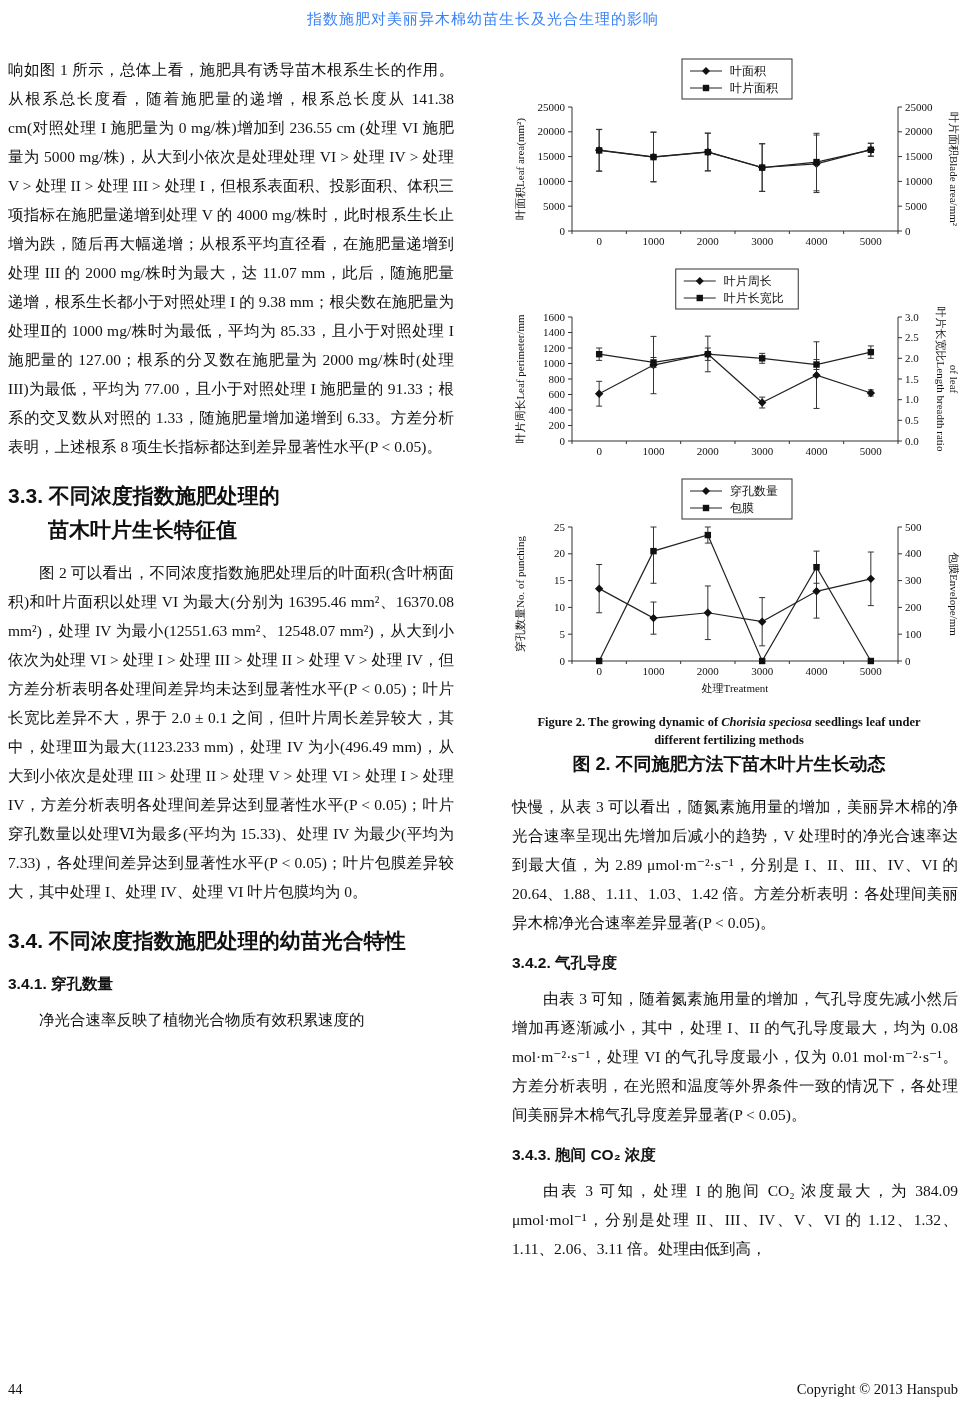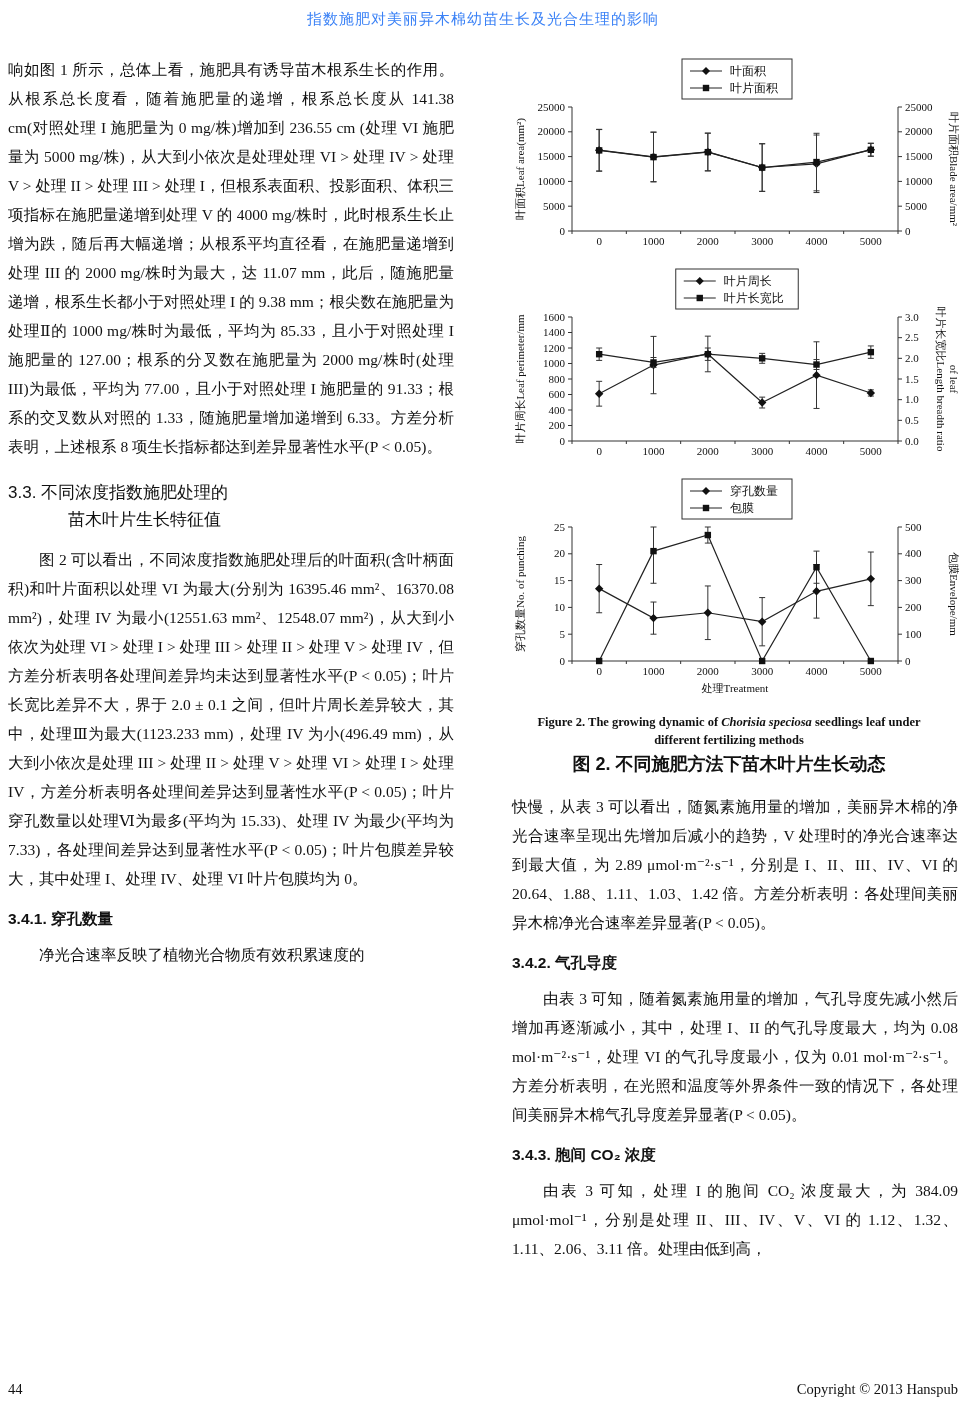--- a/index.html
+++ b/index.html
@@ -2,22 +2,22 @@
 <html><head>
 <meta charset="utf-8">
 <style>
   html,body{margin:0;padding:0;background:#e8e8e8;}
   .page{position:relative;width:966px;height:1414px;background:#ffffff;margin:0 auto;overflow:hidden;color:#111;}
   .page-header{text-align:center;padding-top:10px;font-family:"Liberation Serif","DejaVu Serif",serif;font-size:15px;letter-spacing:1px;color:#3b82f6;}
   .columns{display:flex;gap:58px;padding:0 8px;margin-top:26px;align-items:flex-start;}
   .col{flex:1;min-width:0;}
   p.body{font-family:"Liberation Serif","DejaVu Serif",serif;font-size:15.5px;line-height:29px;text-align:justify;margin:0 0 4px 0;}
   p.indent{text-indent:2em;}
-  .h2{font-family:"Liberation Sans","DejaVu Sans",sans-serif;font-weight:normal;font-size:17px;margin:18px 0 12px 0;line-height:1.6;}
-  .h2 .h2-indent{margin-left:60px;}
+  .h2{font-family:"Liberation Sans","DejaVu Sans",sans-serif;font-weight:bold;font-size:21px;margin:18px 0 12px 0;line-height:1.6;}
+  .h2 .h2-indent{margin-left:40px;}
   .h3{font-family:"Liberation Sans","DejaVu Sans",sans-serif;font-weight:bold;font-size:15.5px;margin:16px 0 10px 0;}
   .chart{width:450px;margin:0 auto 6px auto;}
   .chart text{font-family:"Liberation Serif","DejaVu Serif",serif;font-size:11px;fill:#111;}
   .chart text.leg{font-size:12px;}
   .fig-caption{margin:10px 18px 16px 6px;}
   .cap-en{font-family:"Liberation Serif","DejaVu Serif",serif;font-weight:bold;font-size:12.5px;text-align:center;line-height:1.45;}
   .cap-zh{font-family:"Liberation Sans","DejaVu Sans",sans-serif;font-weight:bold;font-size:18px;text-align:center;margin-top:3px;}
   .page-footer{position:absolute;left:8px;right:8px;bottom:16px;display:flex;justify-content:space-between;font-family:"Liberation Serif","DejaVu Serif",serif;font-size:14.5px;align-items:center;}
 </style>
 </head>
@@ -29,20 +29,21 @@
 
   <div class="columns">
 
     <div class="col">
       <p class="body">响如图 1 所示，总体上看，施肥具有诱导苗木根系生长的作用。从根系总长度看，随着施肥量的递增，根系总长度从 141.38 cm(对照处理 I 施肥量为 0 mg/株)增加到 236.55 cm (处理 VI 施肥量为 5000 mg/株)，从大到小依次是处理处理 VI &gt; 处理 IV &gt; 处理 V &gt; 处理 II &gt; 处理 III &gt; 处理 I，但根系表面积、投影面积、体积三项指标在施肥量递增到处理 V 的 4000 mg/株时，此时根系生长止增为跌，随后再大幅递增；从根系平均直径看，在施肥量递增到处理 III 的 2000 mg/株时为最大，达 11.07 mm，此后，随施肥量递增，根系生长都小于对照处理 I 的 9.38 mm；根尖数在施肥量为处理Ⅱ的 1000 mg/株时为最低，平均为 85.33，且小于对照处理 I 施肥量的 127.00；根系的分叉数在施肥量为 2000 mg/株时(处理 III)为最低，平均为 77.00，且小于对照处理 I 施肥量的 91.33；根系的交叉数从对照的 1.33，随施肥量增加递增到 6.33。方差分析表明，上述根系 8 项生长指标都达到差异显著性水平(P &lt; 0.05)。</p>
       <div class="h2">
         <div>3.3. 不同浓度指数施肥处理的</div>
         <div class="h2-indent">苗木叶片生长特征值</div>
       </div>
       <p class="body indent">图 2 可以看出，不同浓度指数施肥处理后的叶面积(含叶柄面积)和叶片面积以处理 VI 为最大(分别为 16395.46 mm²、16370.08 mm²)，处理 IV 为最小(12551.63 mm²、12548.07 mm²)，从大到小依次为处理 VI &gt; 处理 I &gt; 处理 III &gt; 处理 II &gt; 处理 V &gt; 处理 IV，但方差分析表明各处理间差异均未达到显著性水平(P &lt; 0.05)；叶片长宽比差异不大，界于 2.0 ± 0.1 之间，但叶片周长差异较大，其中，处理Ⅲ为最大(1123.233 mm)，处理 IV 为小(496.49 mm)，从大到小依次是处理 III &gt; 处理 II &gt; 处理 V &gt; 处理 VI &gt; 处理 I &gt; 处理 IV，方差分析表明各处理间差异达到显著性水平(P &lt; 0.05)；叶片穿孔数量以处理Ⅵ为最多(平均为 15.33)、处理 IV 为最少(平均为 7.33)，各处理间差异达到显著性水平(P &lt; 0.05)；叶片包膜差异较大，其中处理 I、处理 IV、处理 VI 叶片包膜均为 0。</p>
+      <div class="h2">3.4. 不同浓度指数施肥处理的幼苗光合特性</div>
       <div class="h3">3.4.1. 穿孔数量</div>
       <p class="body indent">净光合速率反映了植物光合物质有效积累速度的</p>
     </div>
 
     <div class="col">
       <div class="chart"><svg width="450" height="200" viewBox="0 0 450 200">
             <line x1="60" y1="52" x2="60" y2="176" stroke="#333"></line>
             <line x1="386" y1="52" x2="386" y2="176" stroke="#333"></line>
             <line x1="60" y1="176" x2="386" y2="176" stroke="#333"></line>
             <line x1="56" y1="176" x2="60" y2="176" stroke="#333"></line>

